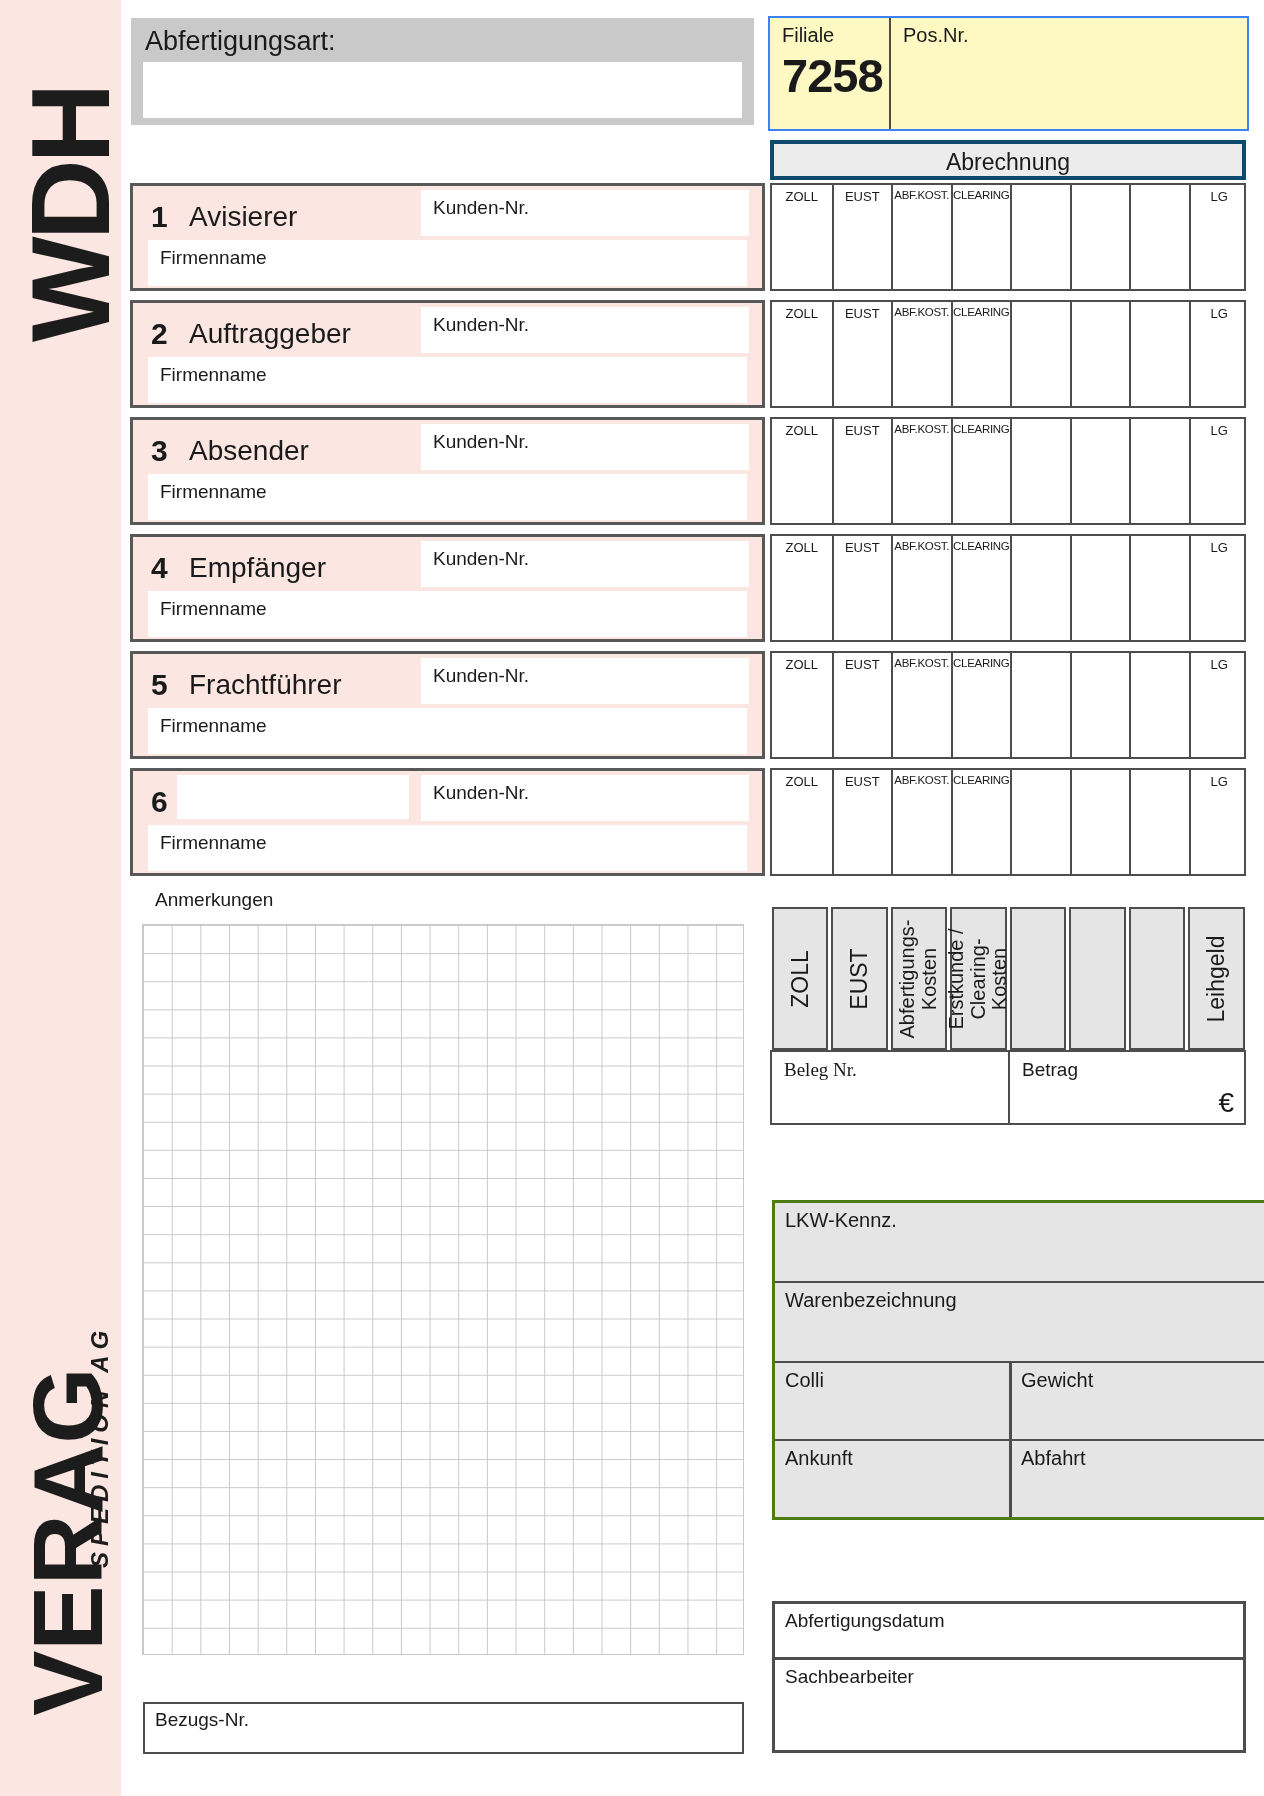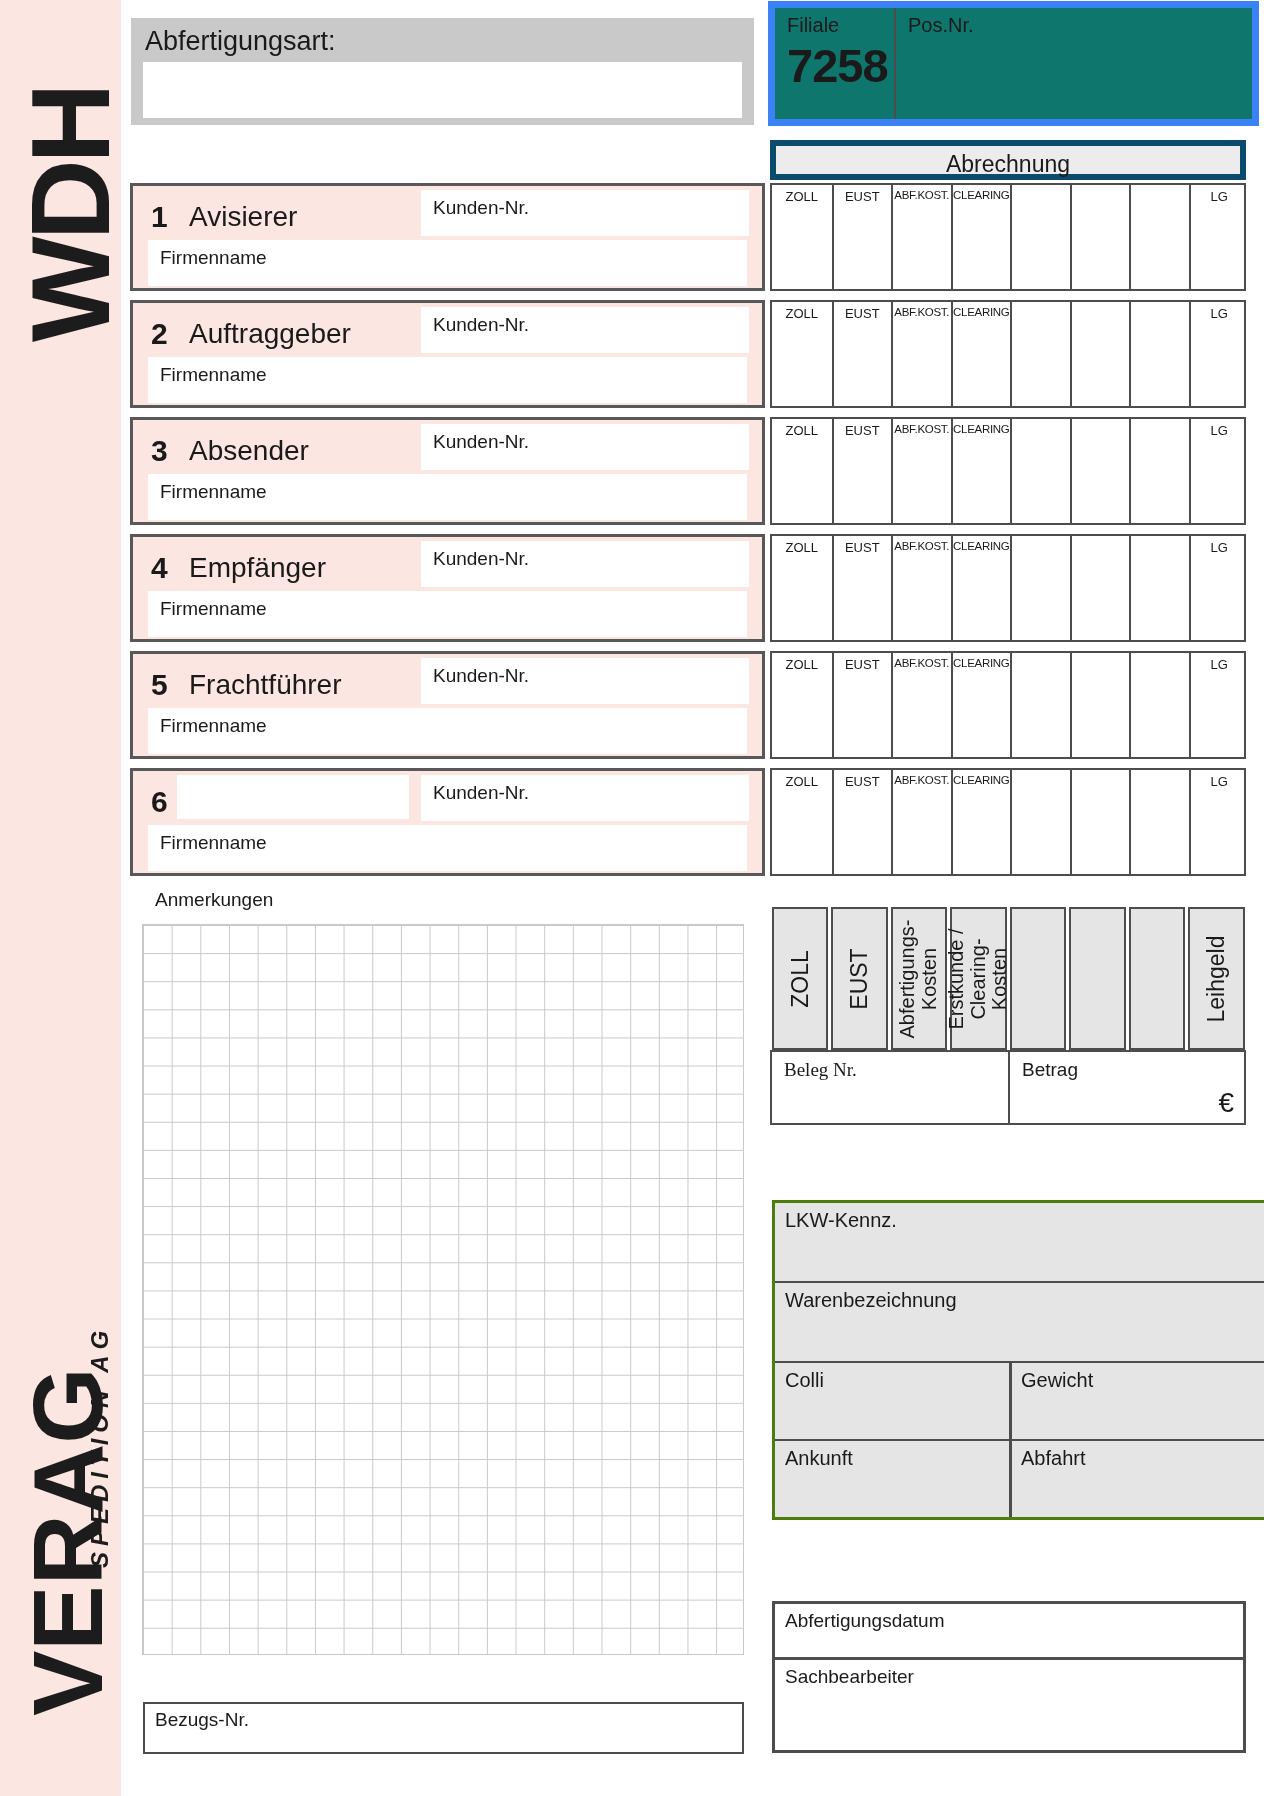--- a/index.html
+++ b/index.html
@@ -9,37 +9,37 @@
   
   #sidebar{left:0;top:0;width:121px;height:1796px;background:#fbe6e1;}
   .vert{position:absolute;transform-origin:0 0;transform:rotate(-90deg);white-space:nowrap;color:#1c1c1c;}
   #wdh{left:6px;top:342px;font-size:112px;font-weight:900;letter-spacing:-4px;}
   #verag{left:12px;top:1716px;font-size:98px;font-weight:900;letter-spacing:0px;}
   #sped{left:86px;top:1568px;font-size:24px;font-weight:700;font-style:italic;letter-spacing:6px;}
   
   #abf-box{left:131px;top:18px;width:623px;height:107px;background:#c9c9c9;}
   #abf-label{left:14px;top:8px;font-size:27px;}
   #abf-input{left:12px;top:44px;width:599px;height:56px;background:#fff;}
-  #topboxes{left:768px;top:1px;width:477px;height:111px;border:7px solid #3b82f6;background:#0f766e;}
+  #topboxes{left:768px;top:16px;width:477px;height:111px;border:2px solid #3b82f6;background:#fef9c3;}
   #filiale-cell{left:0;top:0;width:119px;height:100%;border-right:2px solid #4d4d4d;}
   .small-label{font-size:20px;}
   #filiale-number{left:12px;top:30px;font-size:47px;font-weight:700;letter-spacing:-1px;}
   
   #aviso{left:411px;top:139px;width:354px;height:44px;background:#fbe6e1;border:2px solid #f3cdc5;}
   #aviso-input{left:8px;top:4px;width:328px;height:36px;background:#fff;}
   .field-label{position:absolute;left:12px;top:7px;font-size:19px;}
   
   .section{position:absolute;left:130px;width:635px;height:108px;background:#fbe6e1;border:3px solid #585858;box-sizing:border-box;}
   .sec-num{position:absolute;left:18px;top:14px;font-size:30px;font-weight:700;}
   .sec-label{position:absolute;left:56px;top:15px;font-size:28px;}
   .kunden-box{position:absolute;left:288px;top:4px;width:328px;height:46px;background:#fff;}
   .firmen-box{position:absolute;left:15px;top:54px;width:599px;height:46px;background:#fff;}
   .sec6-labelbox{position:absolute;left:44px;top:4px;width:232px;height:44px;background:#fff;}
   
-  #ab-header{left:770px;top:140px;width:476px;height:40px;background:#ececec;border:6px solid #0c4a6e;box-sizing:border-box;text-align:center;}
+  #ab-header{left:770px;top:140px;width:476px;height:40px;background:#ececec;border:4px solid #0c4a6e;box-sizing:border-box;text-align:center;}
   #ab-title{font-size:23px;line-height:36px;}
   .ab-row{position:absolute;left:770px;width:476px;height:108px;background:#fff;border:2.5px solid #4d4d4d;box-sizing:border-box;}
   .ab-cell{position:absolute;top:0;height:100%;box-sizing:border-box;text-align:center;}
   .ab-cell+ .ab-cell{border-left:2px solid #4d4d4d;}
   .ab-cell span{display:block;margin-top:4px;font-size:13px;}
   .ab-cell.cond span{font-size:11.5px;letter-spacing:-0.3px;}
   
   .band-cell{position:absolute;top:907px;height:143px;background:#e5e5e5;border:2px solid #4d4d4d;box-sizing:border-box;}
   .band-cell .rot{position:absolute;left:50%;top:50%;width:139px;transform:translate(-50%,-50%) rotate(-90deg);
       text-align:center;font-size:20px;line-height:1.08;white-space:pre-line;}

